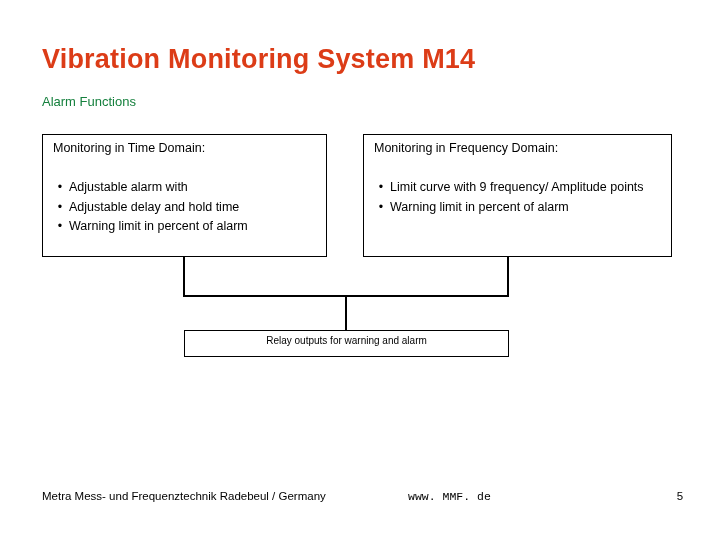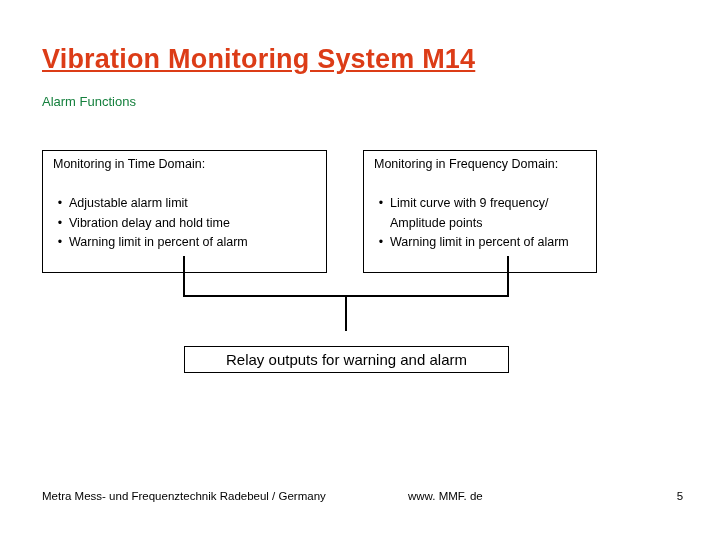--- a/index.html
+++ b/index.html
@@ -23,50 +23,48 @@
   
   .title {
     position: absolute;
     left: 42px;
     top: 44px;
     font-size: 27px;
     font-weight: bold;
     color: #dc3c17;
     letter-spacing: 0.2px;
     white-space: nowrap;
-    text-decoration: underline;
   }
   .subtitle {
     position: absolute;
     left: 42px;
     top: 94px;
     font-size: 13px;
     font-weight: normal;
     color: #15803d;
     white-space: nowrap;
   }
 
   
   .box {
     position: absolute;
     border: 1.5px solid #000000;
     background: #ffffff;
     box-sizing: border-box;
-    margin-top: 16px;
   }
   .box-left {
     left: 42px;
     top: 134px;
     width: 285px;
     height: 123px;
   }
   .box-right {
     left: 363px;
     top: 134px;
-    width: 234px;
+    width: 309px;
     height: 123px;
   }
   .box-heading {
     position: absolute;
     left: 10px;
     top: 6px;
     font-size: 12.5px;
     color: #000000;
     white-space: nowrap;
   }
@@ -100,21 +98,21 @@
     top: 330px;
     width: 325px;
     height: 27px;
   }
   .relay-label {
     position: absolute;
     left: 0;
     right: 0;
     top: 4px;
     text-align: center;
-    font-size: 15px;
+    font-size: 10px;
     color: #000000;
   }
 
   
   .conn {
     position: absolute;
     background: #000000;
   }
   .conn-v-left {
     left: 183px;
@@ -150,20 +148,21 @@
     color: #000000;
     white-space: nowrap;
   }
   .footer-url {
     position: absolute;
     left: 408px;
     top: 490px;
     font-size: 11.5px;
     color: #000000;
     white-space: nowrap;
+    font-family: Liberation Mono, monospace;
   }
   .footer-page {
     position: absolute;
     left: 670px;
     top: 490px;
     width: 20px;
     text-align: center;
     font-size: 11.5px;
     color: #000000;
   }
@@ -186,25 +185,25 @@
 <div class="slide">
 
   <div class="title">Vibration Monitoring System M14</div>
   <div class="subtitle">Alarm Functions</div>
 
   <div class="box box-left">
     <div class="box-heading">Monitoring in Time Domain:</div>
     <div class="bullet-list">
       <div class="bullet-row">
         <span class="bullet-mark">•</span>
-        <span class="bullet-text">Adjustable alarm limit</span>
-      </div>
-      <div class="bullet-row">
-        <span class="bullet-mark">•</span>
-        <span class="bullet-text">Vibration delay and hold time</span>
+        <span class="bullet-text">Adjustable alarm with</span>
+      </div>
+      <div class="bullet-row">
+        <span class="bullet-mark">•</span>
+        <span class="bullet-text">Adjustable delay and hold time</span>
       </div>
       <div class="bullet-row">
         <span class="bullet-mark">•</span>
         <span class="bullet-text">Warning limit in percent of alarm</span>
       </div>
     </div>
   </div>
 
   <div class="box box-right">
     <div class="box-heading">Monitoring in Frequency Domain:</div>

